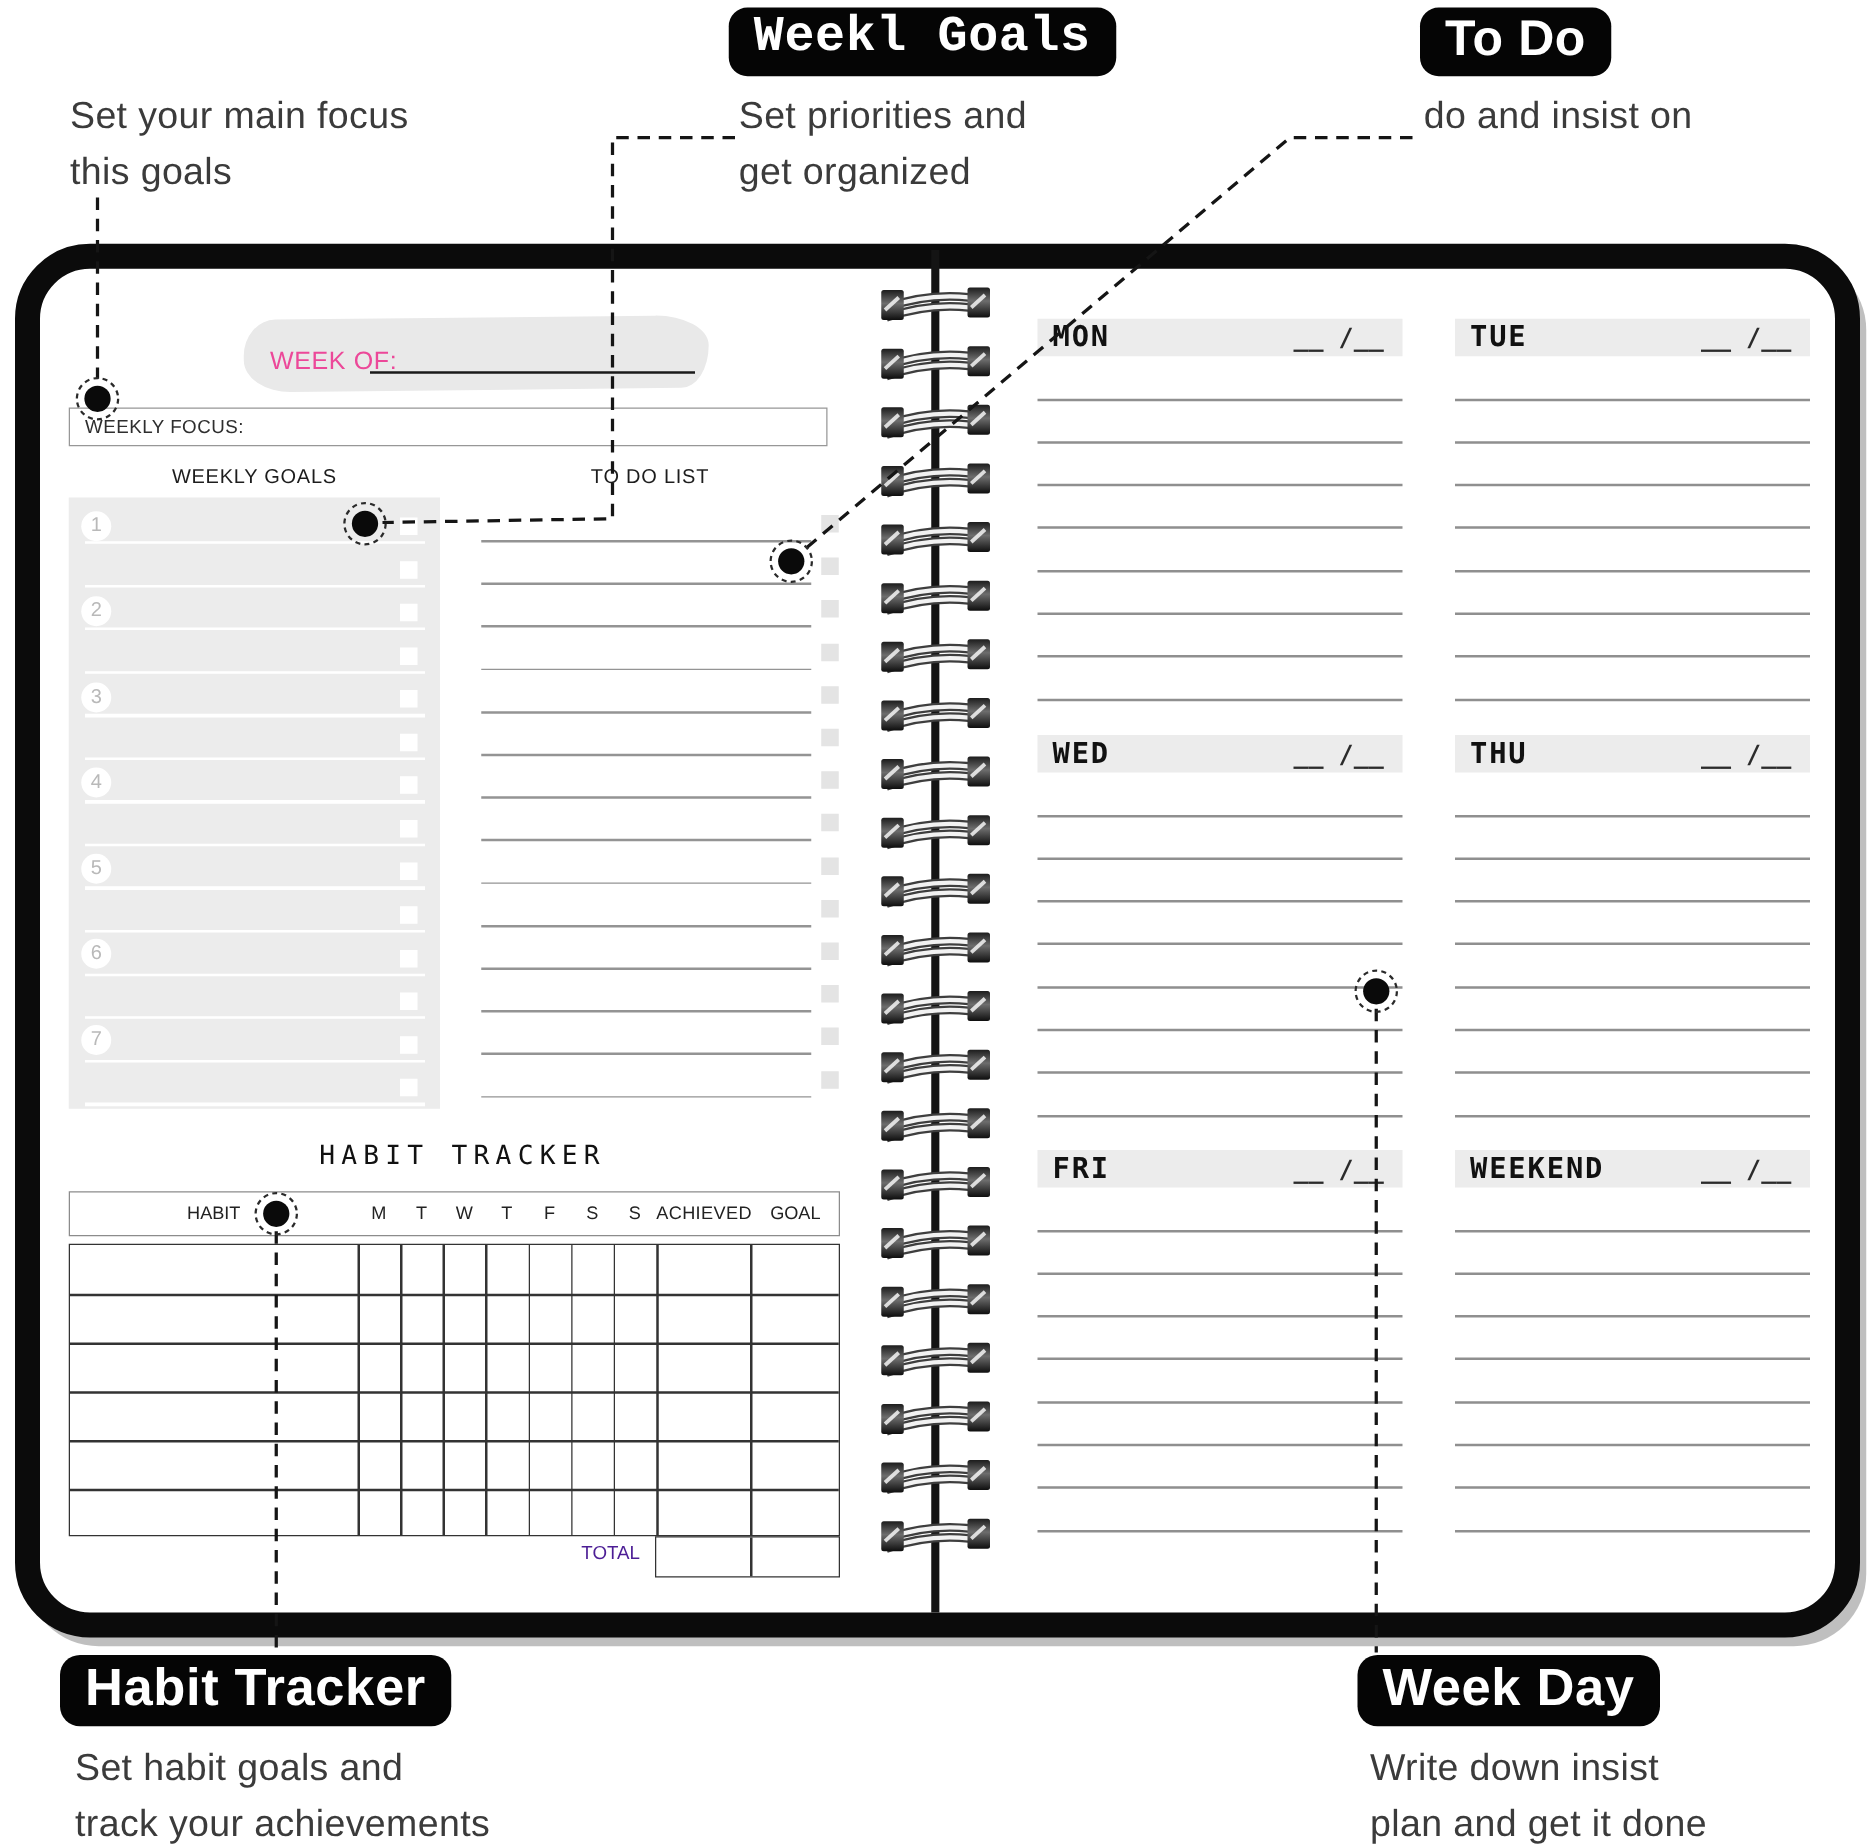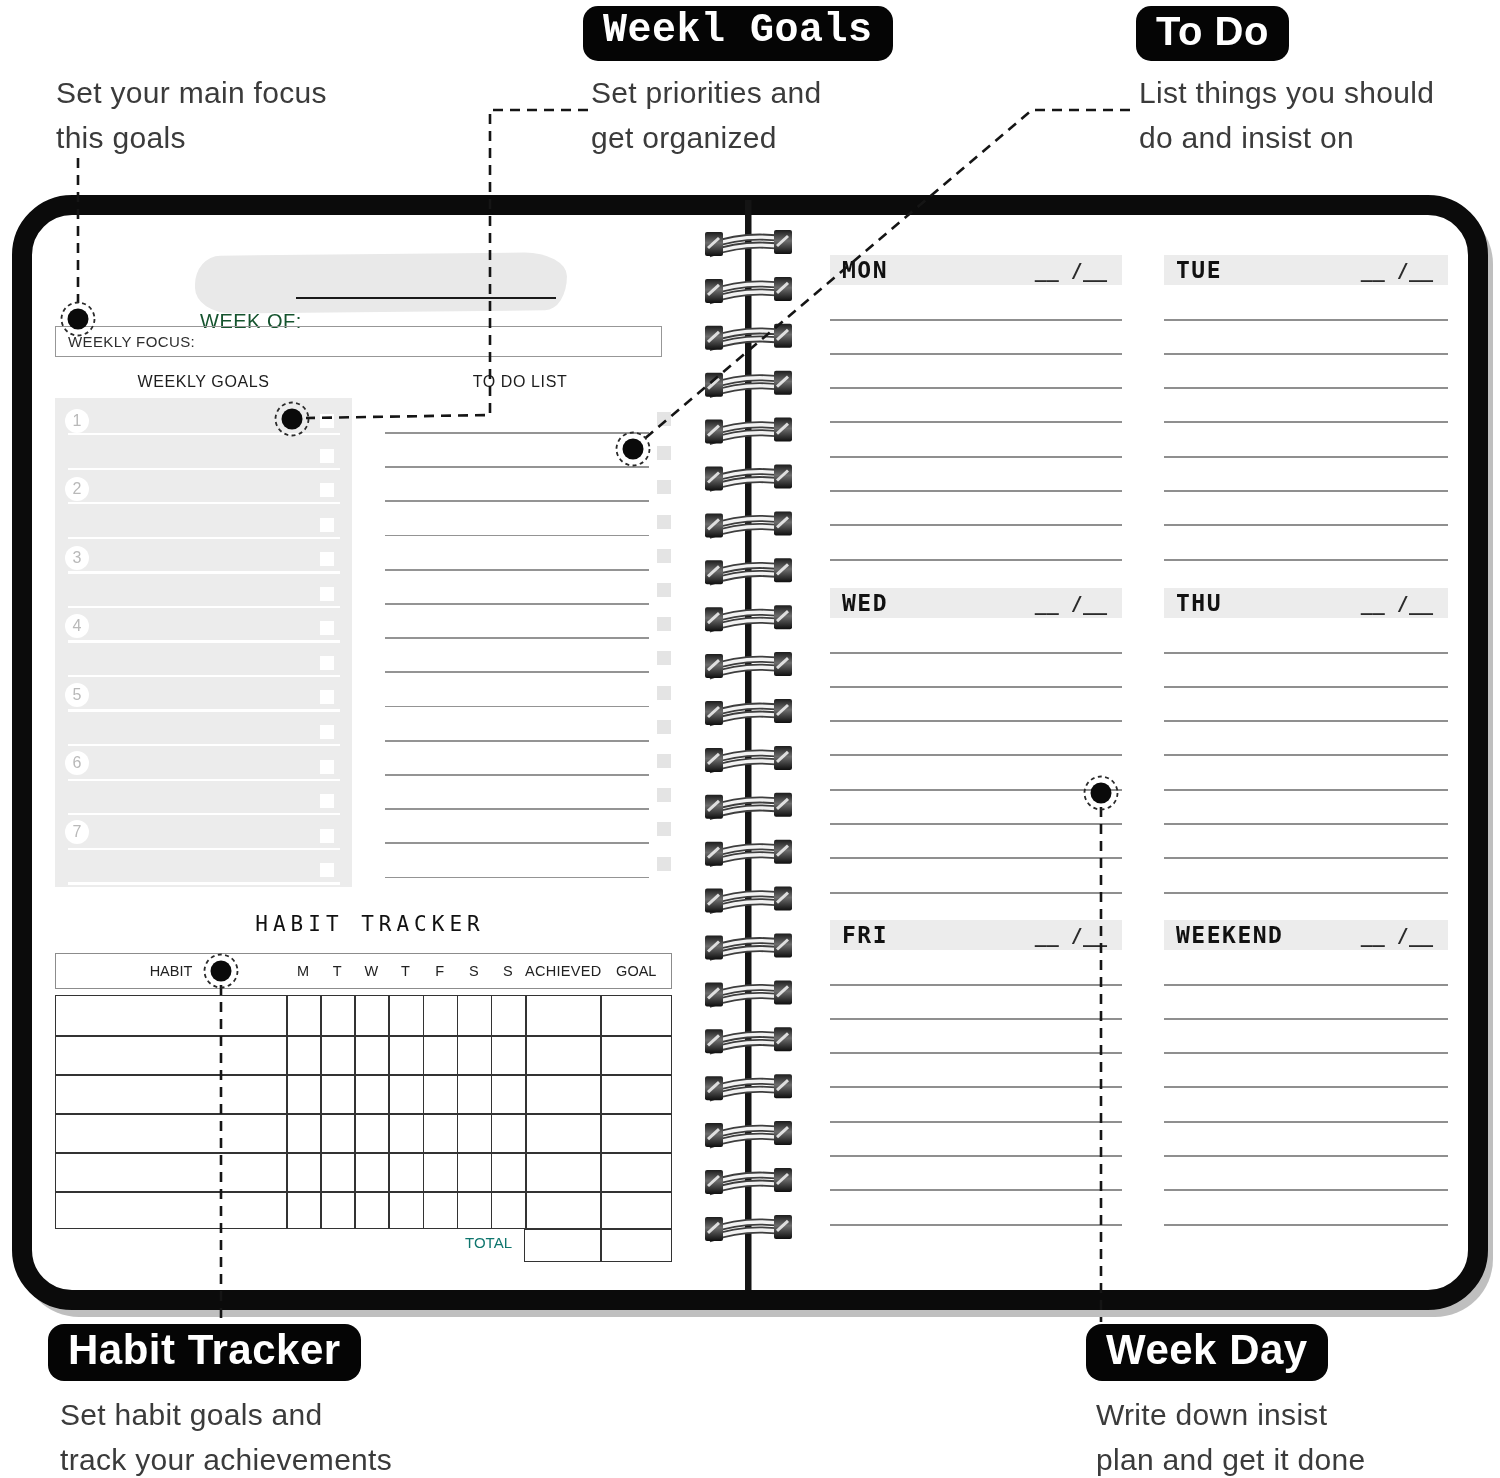--- a/index.html
+++ b/index.html
@@ -11,21 +11,21 @@
          line-height:1.05;padding:4px 20px 9px;border-radius:15px;letter-spacing:.5px;white-space:nowrap;}
   .badge-lg{font-size:42px;border-radius:16px;}
   .caption{position:absolute;font-size:30px;line-height:45px;color:#3b3b3b;letter-spacing:.3px;white-space:nowrap;}
   
   .frame{position:absolute;left:12px;top:195px;width:1476px;height:1115px;box-sizing:border-box;
          border:20px solid #0b0b0b;border-radius:60px;background:#fff;
          box-shadow:7px 9px 0 -2px rgba(0,0,0,.25);}
   
   .brush{position:absolute;left:195px;top:254px;width:372px;height:58px;background:#e9e9e9;
          border-radius:30px 50px 26px 44px / 34px 28px 40px 30px;transform:rotate(-.6deg);}
-  .weekof{position:absolute;left:200px;top:278px;font-size:20px;color:#14532d;letter-spacing:.5px;margin-top:32px;}
+  .weekof{position:absolute;left:216px;top:278px;font-size:20px;color:#ec4899;letter-spacing:.5px;}
   .weekof-line{position:absolute;left:296px;top:297px;width:260px;height:2.4px;background:#1a1a1a;}
   .focus-box{position:absolute;left:55px;top:326px;width:607px;height:31px;box-sizing:border-box;
              border:1.5px solid #979797;display:flex;align-items:center;padding-left:12px;
              font-size:15px;color:#2e2e2e;letter-spacing:.4px;}
   .col-head{position:absolute;top:373px;font-size:16px;color:#1d1d1d;letter-spacing:.6px;text-align:center;}
   .goals-panel{position:absolute;left:55px;top:398px;width:297px;height:489px;background:#ececec;}
   .goal-num{position:absolute;left:10px;width:24px;height:24px;border-radius:50%;background:#fff;
             color:#b9b9b9;font-size:16px;display:flex;align-items:center;justify-content:center;}
   .goal-line{position:absolute;left:13px;width:272px;height:2.4px;background:#fff;}
   .goal-cb{position:absolute;left:265px;width:14px;height:14px;background:#fff;}
@@ -34,21 +34,21 @@
   .habit-title{position:absolute;left:200px;top:912px;width:340px;text-align:center;
                font-family:"DejaVu Sans Mono",monospace;font-size:21px;letter-spacing:5px;color:#111;}
   .habit-head{position:absolute;left:55px;top:953px;width:617px;height:36px;box-sizing:border-box;
               border:1.5px solid #8c8c8c;display:flex;align-items:center;}
   .hcell{display:flex;align-items:center;justify-content:center;font-size:14.5px;color:#222;height:100%;}
   .hc-habit{flex:0 0 230px;}.hc-day{flex:0 0 34.15px;}.hc-ach{flex:0 0 75px;letter-spacing:.3px;}.hc-goal{flex:1;text-align:center;}
   .habit-body{position:absolute;left:55px;top:995px;width:617px;height:234px;box-sizing:border-box;
               border:1.6px solid #333;}
   .gridv{position:absolute;top:0;width:1.6px;height:100%;background:#333;}
   .gridh{position:absolute;left:0;height:1.6px;width:100%;background:#333;}
-  .total-label{position:absolute;left:400px;top:1234px;width:112px;text-align:right;font-size:15px;color:#0f766e;}
+  .total-label{position:absolute;left:400px;top:1234px;width:112px;text-align:right;font-size:15px;color:#4c1d95;}
   .total-box{position:absolute;left:524px;top:1229px;width:148px;height:33px;box-sizing:border-box;border:1.6px solid #333;}
   .total-div{position:absolute;left:75px;top:0;width:1.6px;height:100%;background:#333;}
   
   .day-sec{position:absolute;height:310px;}
   .day-bar{position:relative;height:30px;background:#ececec;display:flex;align-items:center;
            justify-content:space-between;padding:0 15px 0 12px;box-sizing:border-box;}
   .day-name{font-family:"DejaVu Sans Mono",monospace;font-weight:bold;font-size:23px;
             letter-spacing:1.5px;color:#111;}
   .day-date{font-family:"DejaVu Sans Mono",monospace;font-size:20px;font-weight:bold;color:#2b2b2b;}
   .day-line{position:absolute;left:0;width:100%;height:2px;background:#8f8f8f;}
@@ -521,21 +521,20 @@
   </div>
 
   <div class="badge" style="left:583px;top:6px;font-family:Liberation Mono, monospace;">Weekl Goals</div>
   <div class="caption" style="left:591px;top:70px;">
     <div>Set priorities and</div>
     <div>get organized</div>
   </div>
 
   <div class="badge" style="left:1136px;top:6px;">To Do</div>
   <div class="caption" style="left:1139px;top:70px;">
-    <div>List things you should</div>
     <div>do and insist on</div>
   </div>
 
   <div class="badge badge-lg" style="left:48px;top:1324px;">Habit Tracker</div>
   <div class="caption" style="left:60px;top:1392px;">
     <div>Set habit goals and</div>
     <div>track your achievements</div>
   </div>
 
   <div class="badge badge-lg" style="left:1086px;top:1324px;">Week Day</div>

